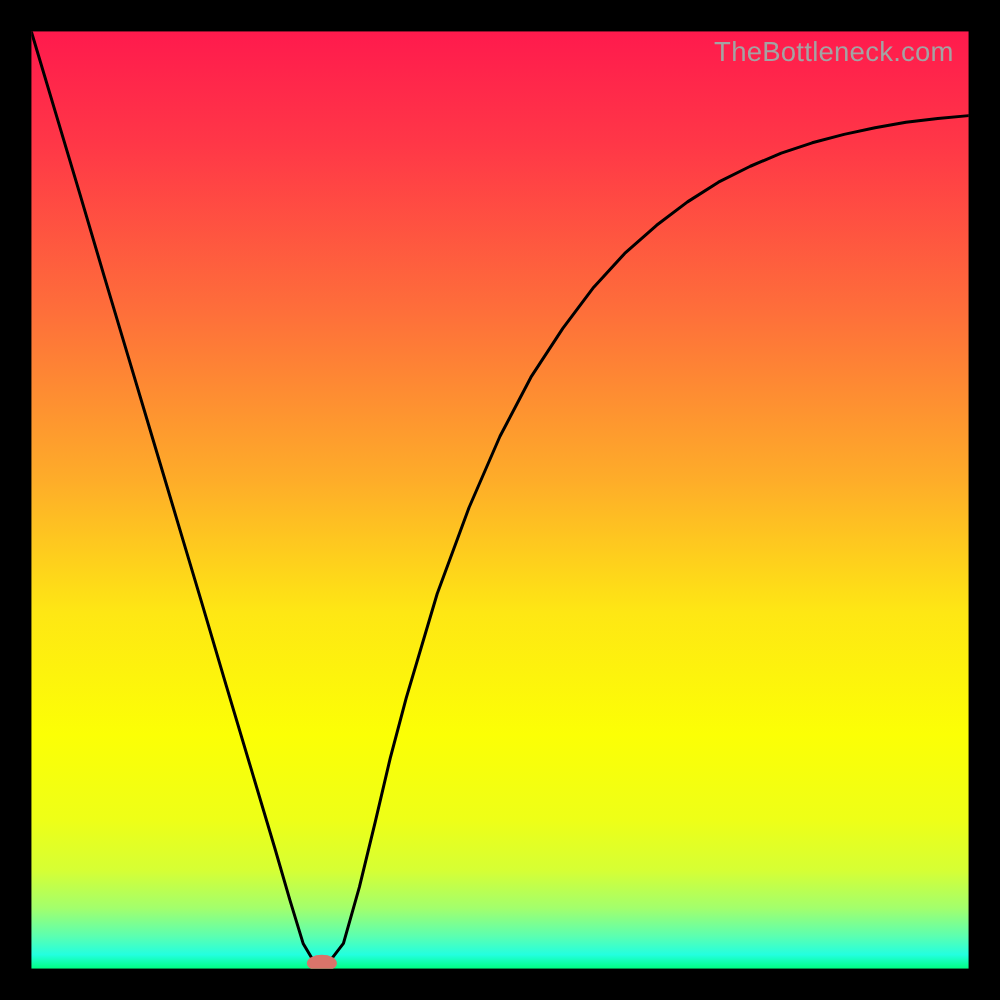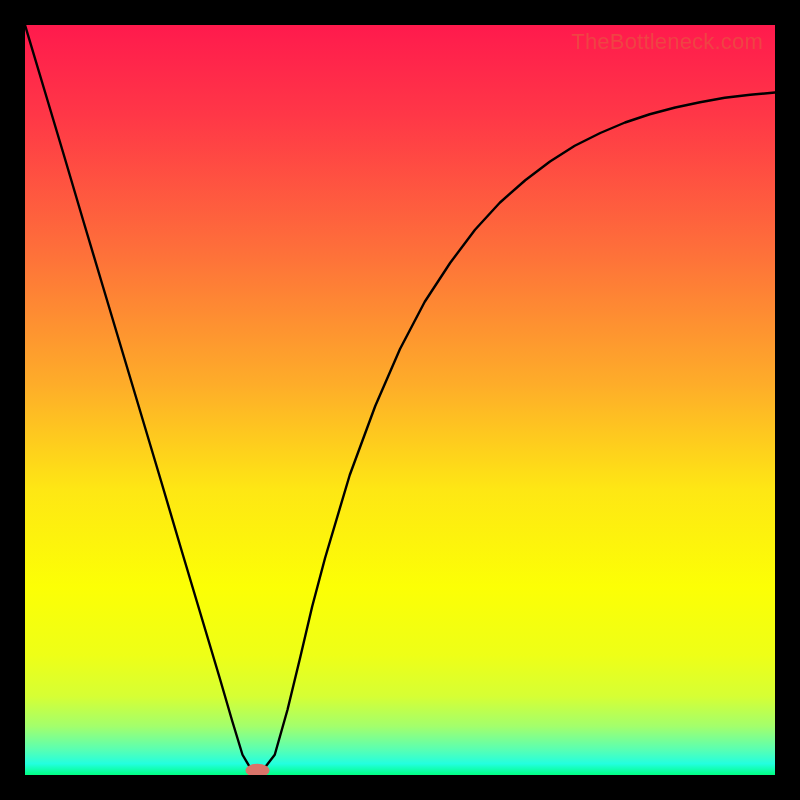--- a/index.html
+++ b/index.html
@@ -17,21 +17,21 @@
     width: 750px;
     height: 750px;
     background: #000000;
   }
   .watermark {
     position: absolute;
     top: 4px;
     right: 12px;
     font-family: Arial, Helvetica, sans-serif;
     font-size: 22px;
-    color: #ef4444;
+    color: #a3a3a3;
     letter-spacing: 0.2px;
     z-index: 10;
     text-align: center;
   }
   svg {
     display: block;
   }
 </style>
 </head>
 <body>

